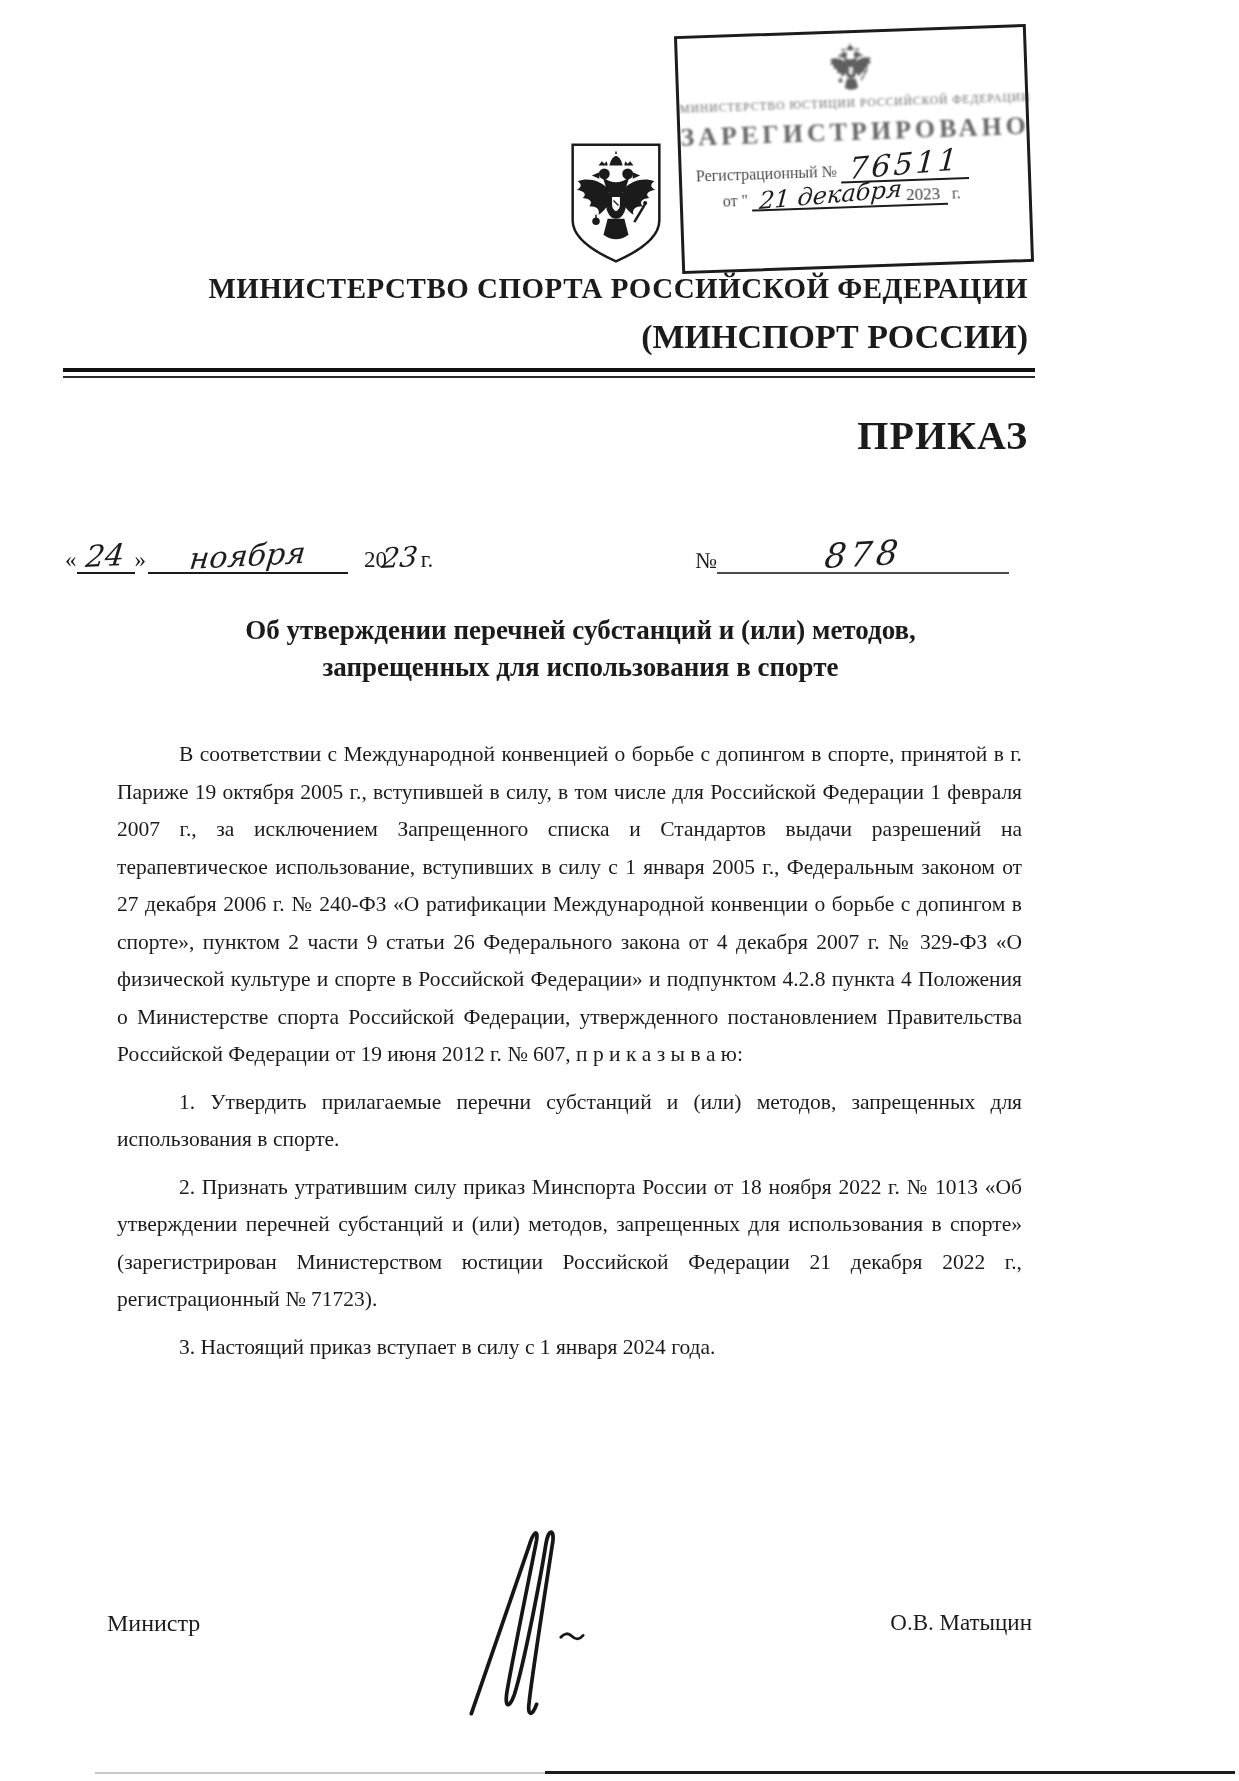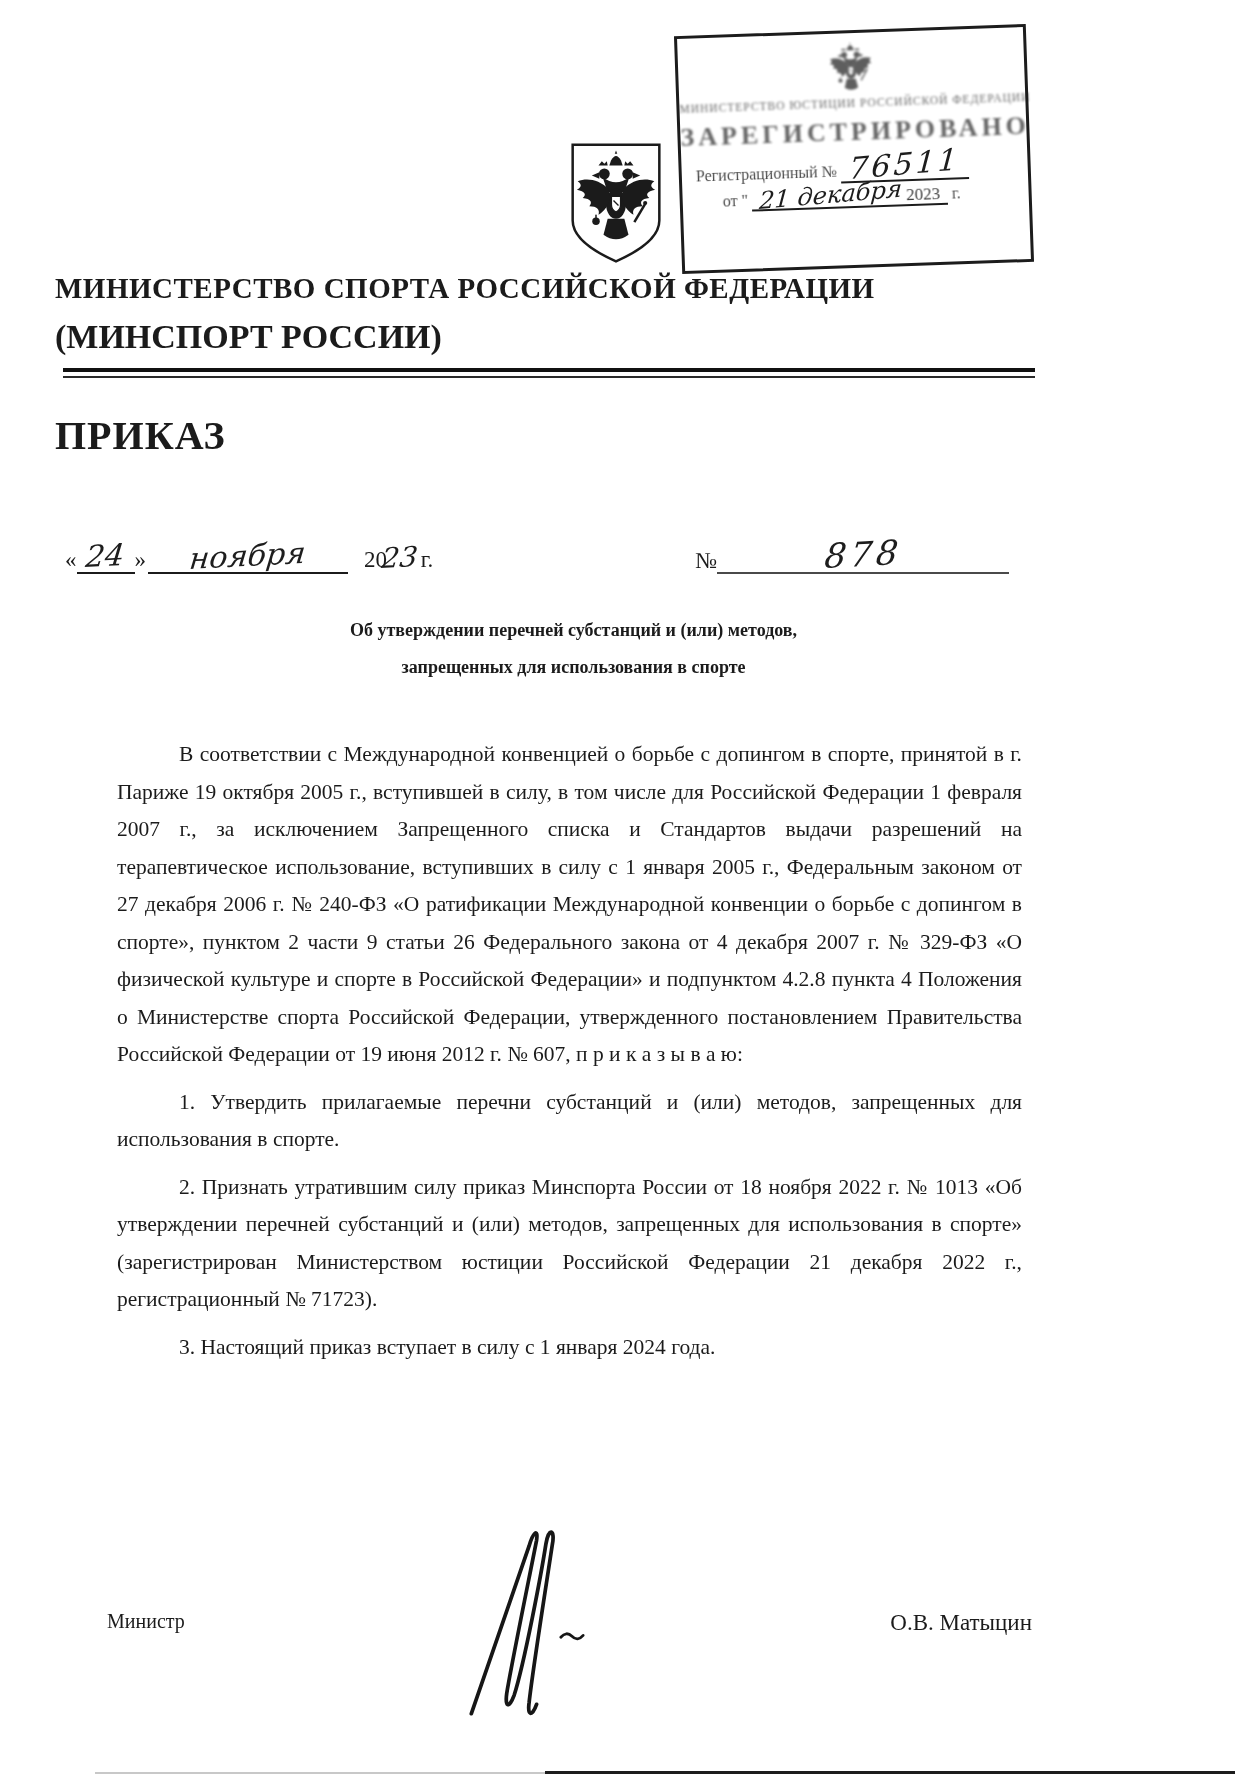--- a/index.html
+++ b/index.html
@@ -44,21 +44,21 @@
     font-style: italic;
     transform: skewX(-9deg) rotate(-3deg);
     color: #1d1d1d;
   }
 
   
   .coa-wrap { position: absolute; left: 566px; top: 140px; width: 100px; height: 126px; }
   .coa-wrap svg { width: 100%; height: 100%; }
 
   
-  .head-block { position: absolute; left: 55px; width: 980px; text-align: left; }
+  .head-block { position: absolute; left: 48px; width: 980px; text-align: right; }
   .ministry-title { top: 272px; font-size: 29px; font-weight: bold; letter-spacing: .5px; white-space: nowrap; }
   .ministry-short { top: 318px; font-size: 34px; font-weight: bold; }
   .double-rule {
     position: absolute; left: 63px; top: 368px; width: 972px; height: 4px;
     border-top: 4px solid #111; border-bottom: 2px solid #2a2a2a;
   }
   .doc-type { top: 412px; font-size: 40px; font-weight: bold; letter-spacing: 1px; }
 
   
   .date-row { position: absolute; top: 528px; left: 0; width: 100%; height: 52px; font-size: 23px; }
@@ -67,30 +67,30 @@
   .blank-day   { width: 58px;  line-height: 26px; }
   .blank-month { width: 200px; line-height: 26px; margin-left: 2px; }
   .hand-day, .hand-month { font-size: 30px; }
   .year-print { margin-left: 16px; }
   .hand-year { font-size: 28px; margin-left: -5px; margin-right: 3px; }
   .date-right { position: absolute; left: 695px; bottom: 6px; white-space: nowrap; }
   .blank-number { width: 292px; line-height: 26px; border-bottom: 2px solid #4a4a4a; }
   .hand-number { font-size: 34px; letter-spacing: 4px; }
 
   
-  .subject { position: absolute; top: 612px; left: 111px; width: 925px; text-align: center;
-             font-weight: bold; font-size: 18px; line-height: 37px; }
+  .subject { position: absolute; top: 612px; left: 118px; width: 925px; text-align: center;
+             font-weight: bold; font-size: 27px; line-height: 37px; }
 
   
   .body-text { position: absolute; top: 726px; left: 107px; width: 925px;
                font-size: 21.5px; line-height: 37.5px; text-align: justify; }
   .body-text p { margin: 10px; text-indent: 62px; }
 
   
-  .sig-position { position: absolute; left: 107px; top: 1610px; font-size: 20px; }
+  .sig-position { position: absolute; left: 107px; top: 1610px; font-size: 24px; }
   .sig-name { position: absolute; left: 732px; width: 300px; top: 1610px; text-align: right; font-size: 23px; }
   .sig-svg { position: absolute; left: 440px; top: 1518px; width: 195px; height: 205px; }
 
   
   .artifact-dark { position: absolute; left: 545px; top: 1771px; width: 690px; height: 3px; background: #1c1c1c; }
   .artifact-light { position: absolute; left: 95px; top: 1772px; width: 450px; height: 2px; background: #9a9a9a; opacity: .55; }
 </style>
 </head>
 <body>
 

